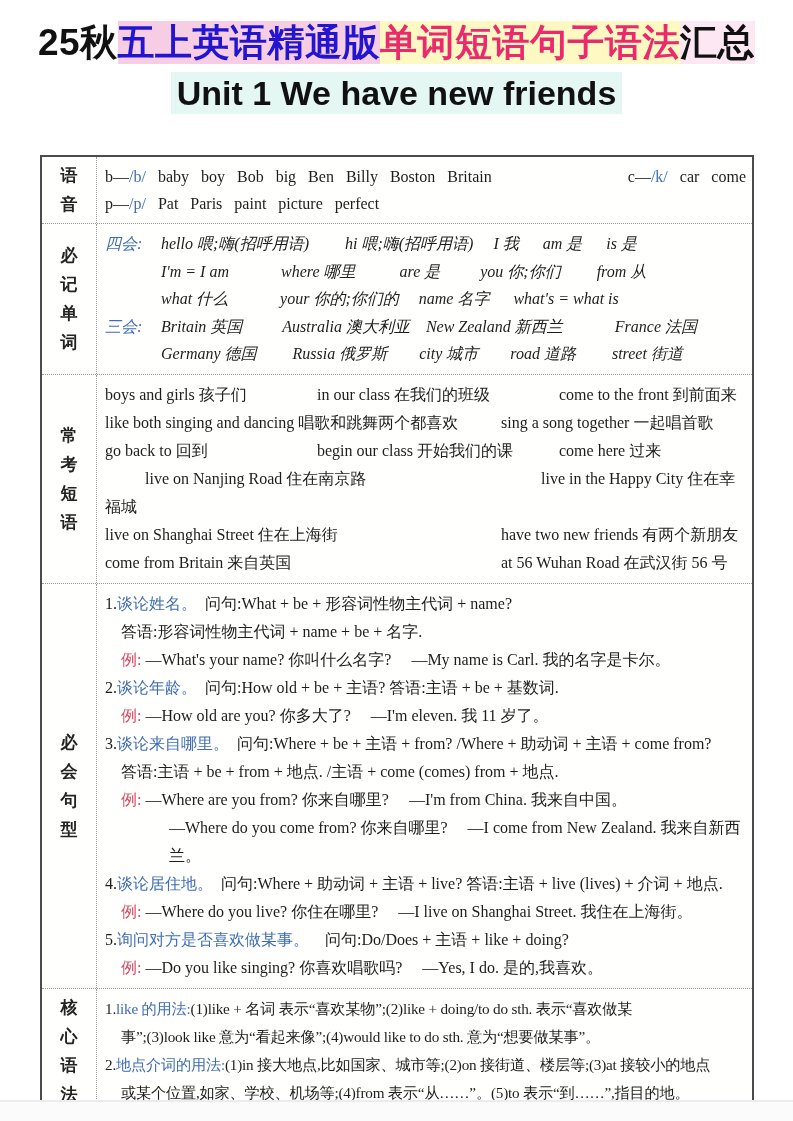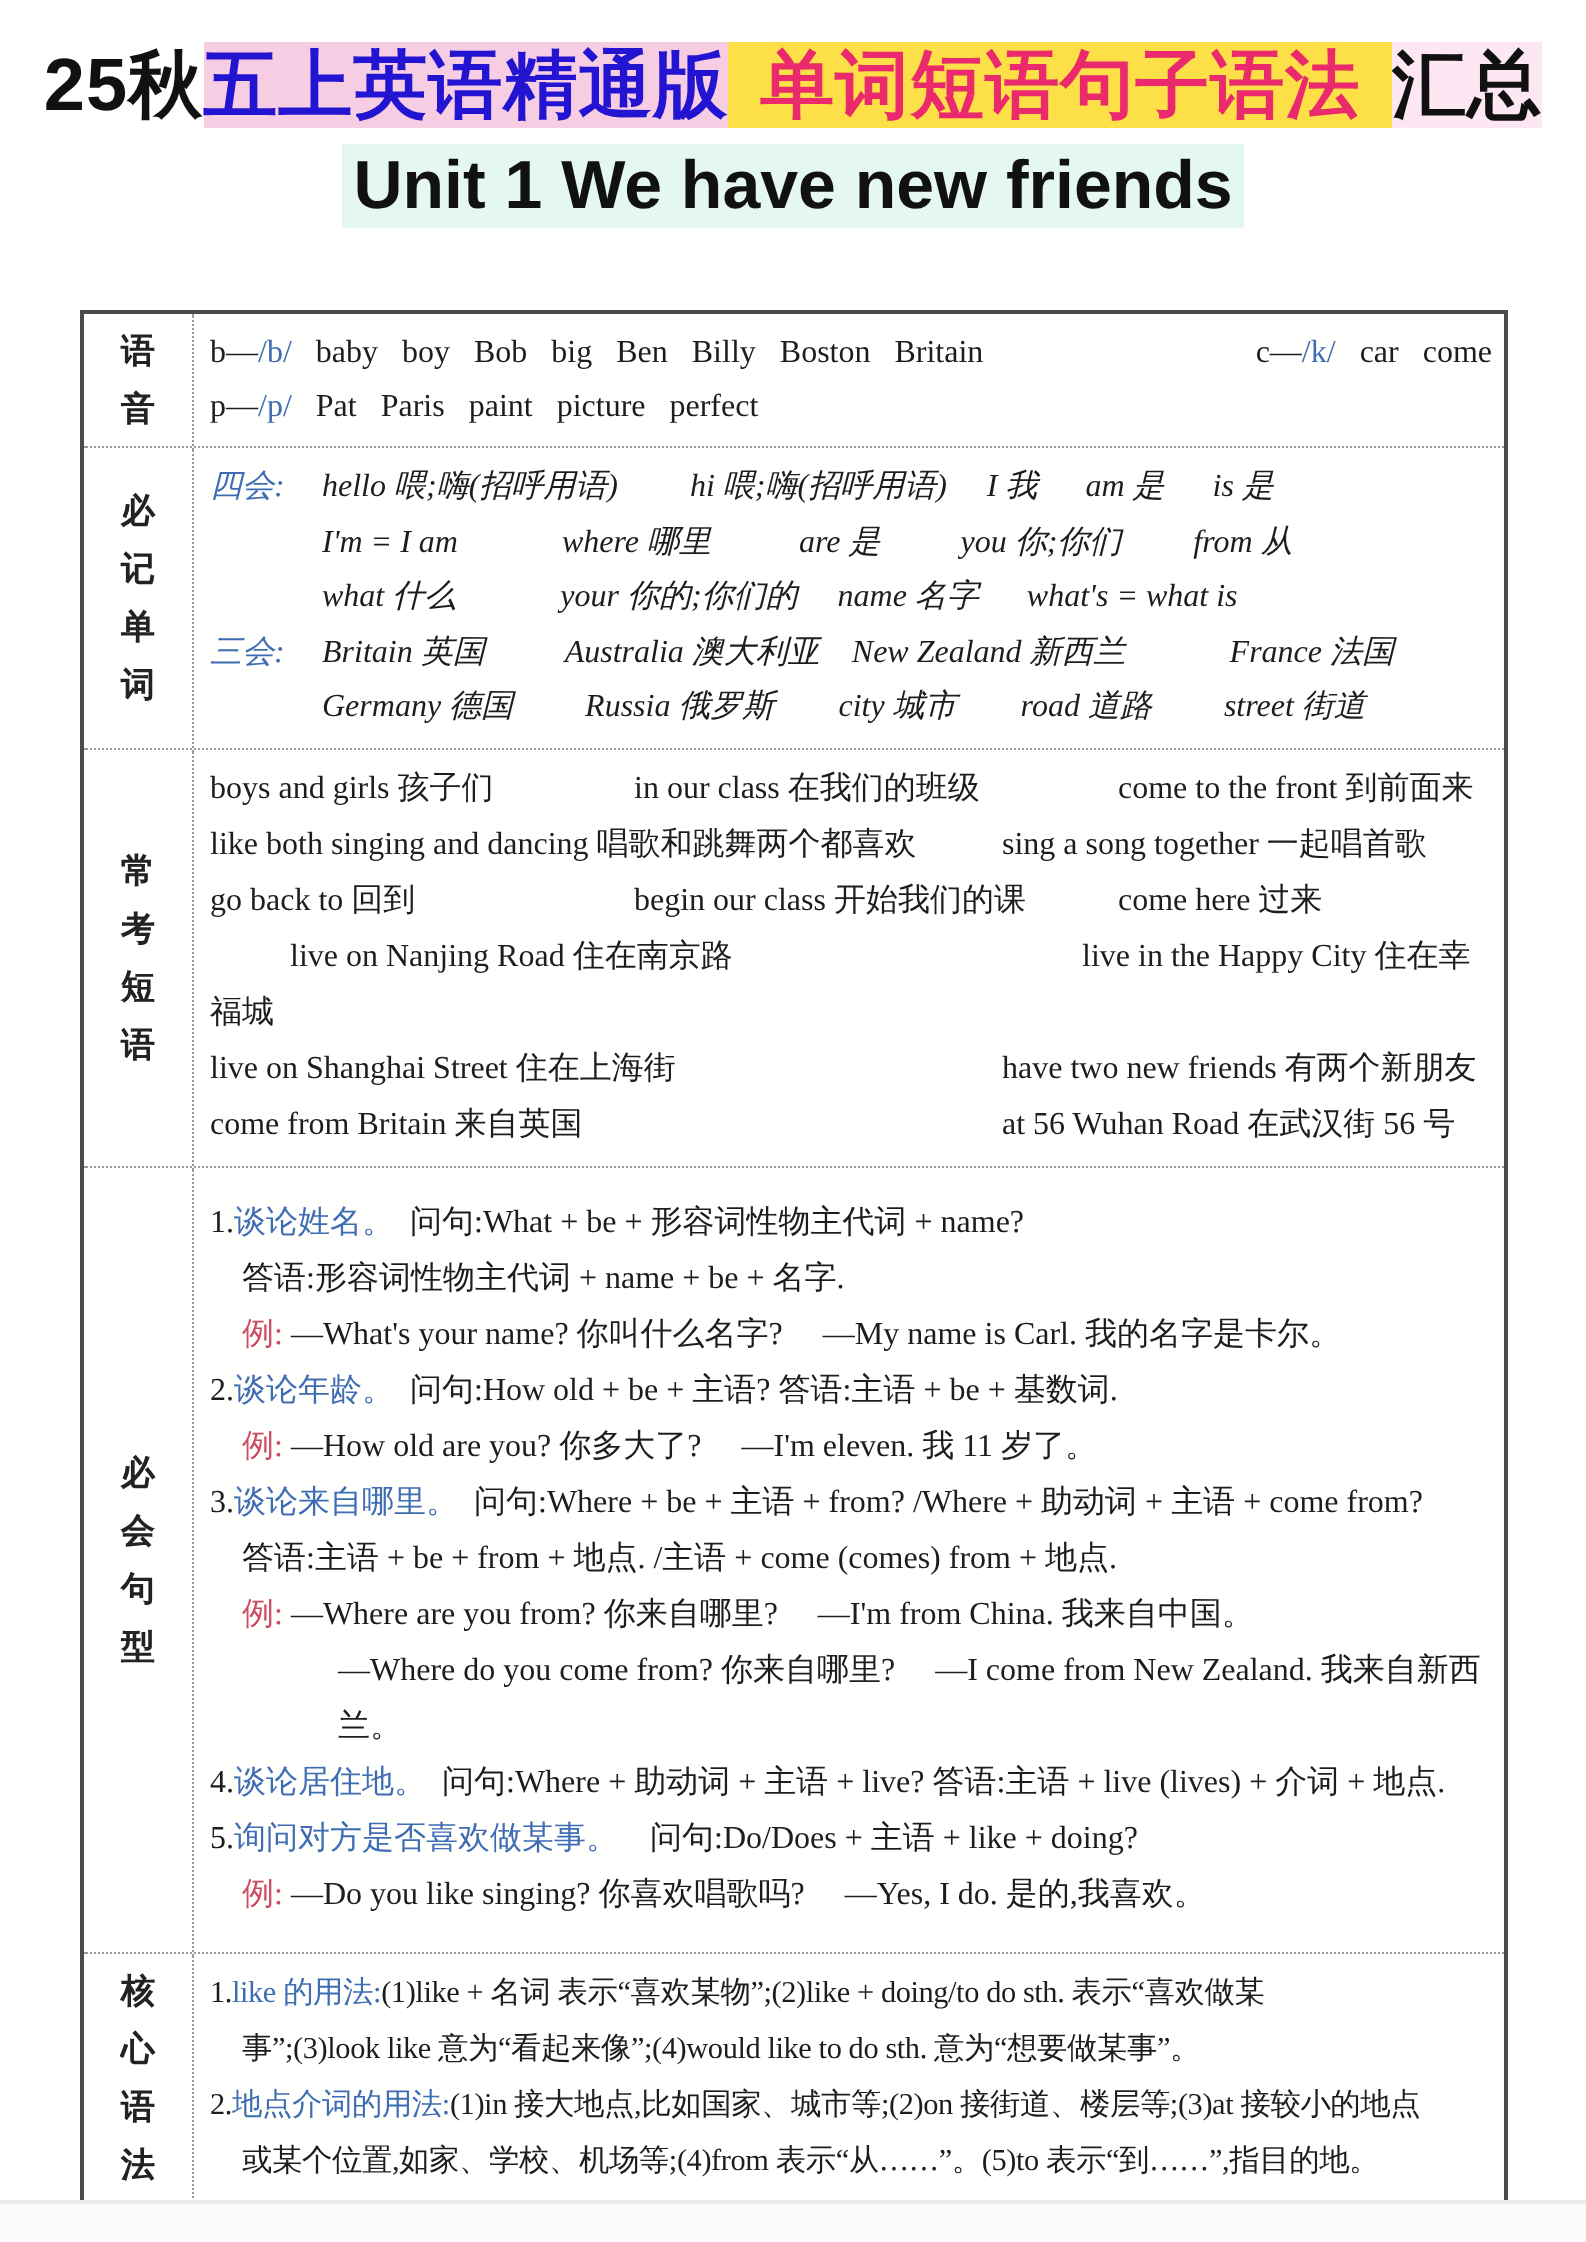--- a/index.html
+++ b/index.html
@@ -9,21 +9,21 @@
     overflow:hidden;
   }
   
   .title{
     margin:20px 0 0 0;text-align:center;font-size:37px;font-weight:700;
     font-family:"Liberation Sans","DejaVu Sans",sans-serif;line-height:46px;
     letter-spacing:0.5px;white-space:nowrap;
   }
   .title .t-black{color:#111;}
   .title .t-blue{color:#2214d0;background:#f7cde4;padding:1px 0;}
-  .title .t-pink{color:#ea2a6c;background:#fde047;padding:1px 16px;}
+  .title .t-pink{color:#ea2a6c;background:#fef9c3;padding:1px 0;}
   .title .t-suffix{color:#111;background:#fce7f2;padding:1px 0;margin-top:28px;}
   .subtitle{
     margin:6px 0 0 0;text-align:center;font-size:34px;font-weight:700;
     font-family:"Liberation Sans","DejaVu Sans",sans-serif;line-height:42px;color:#111;
   }
   .subtitle .hl-cyan{background:#e4f7f2;padding:2px 6px;}
   
   .table{
     position:absolute;left:40px;top:155px;width:714px;
     border:2px solid #4b4b4b;background:#fffffe;box-sizing:border-box;
@@ -142,20 +142,21 @@
               <div class="line"><div class="seg c-k">1.</div><div class="seg c-b">谈论姓名。</div><div class="seg c-k">  问句:What + be + 形容词性物主代词 + name?</div></div>
               <div class="line ind1"><div class="seg c-k">答语:形容词性物主代词 + name + be + 名字.</div></div>
               <div class="line ind1"><div class="seg c-r">例:</div><div class="seg c-k"> —What's your name? 你叫什么名字?     —My name is Carl. 我的名字是卡尔。</div></div>
               <div class="line"><div class="seg c-k">2.</div><div class="seg c-b">谈论年龄。</div><div class="seg c-k">  问句:How old + be + 主语? 答语:主语 + be + 基数词.</div></div>
               <div class="line ind1"><div class="seg c-r">例:</div><div class="seg c-k"> —How old are you? 你多大了?     —I'm eleven. 我 11 岁了。</div></div>
               <div class="line"><div class="seg c-k">3.</div><div class="seg c-b">谈论来自哪里。</div><div class="seg c-k">  问句:Where + be + 主语 + from? /Where + 助动词 + 主语 + come from?</div></div>
               <div class="line ind1"><div class="seg c-k">答语:主语 + be + from + 地点. /主语 + come (comes) from + 地点.</div></div>
               <div class="line ind1"><div class="seg c-r">例:</div><div class="seg c-k"> —Where are you from? 你来自哪里?     —I'm from China. 我来自中国。</div></div>
               <div class="line ind2"><div class="seg c-k">—Where do you come from? 你来自哪里?     —I come from New Zealand. 我来自新西兰。</div></div>
               <div class="line"><div class="seg c-k">4.</div><div class="seg c-b">谈论居住地。</div><div class="seg c-k">  问句:Where + 助动词 + 主语 + live? 答语:主语 + live (lives) + 介词 + 地点.</div></div>
+              <div class="line ind1"><div class="seg c-r">例:</div><div class="seg c-k"> —Where do you live? 你住在哪里?     —I live on Shanghai Street. 我住在上海街。</div></div>
               <div class="line"><div class="seg c-k">5.</div><div class="seg c-b">询问对方是否喜欢做某事。</div><div class="seg c-k">    问句:Do/Does + 主语 + like + doing?</div></div>
               <div class="line ind1"><div class="seg c-r">例:</div><div class="seg c-k"> —Do you like singing? 你喜欢唱歌吗?     —Yes, I do. 是的,我喜欢。</div></div>
             </div>
           </div>
         </div>
       </div>
       <div class="t-row sec-4">
         <div class="row-label">核
 心
 语

